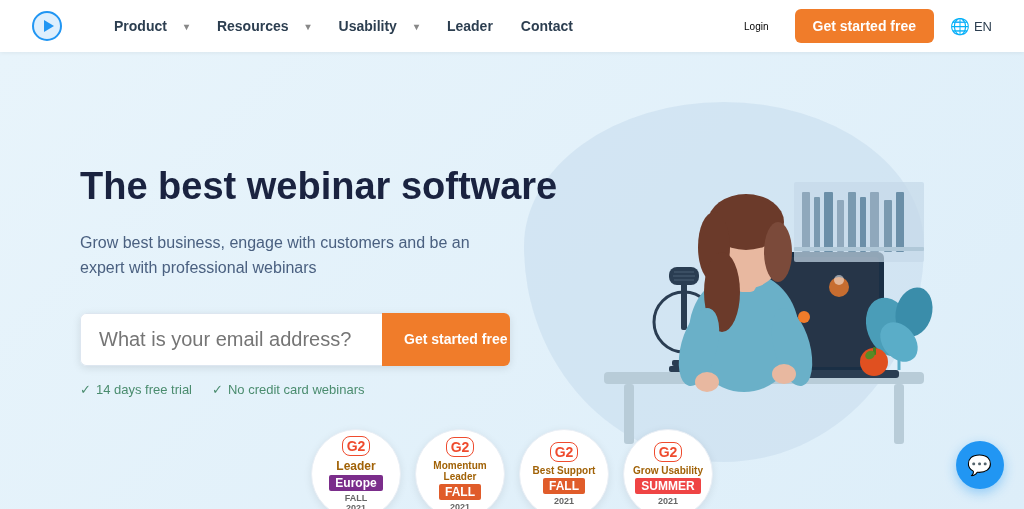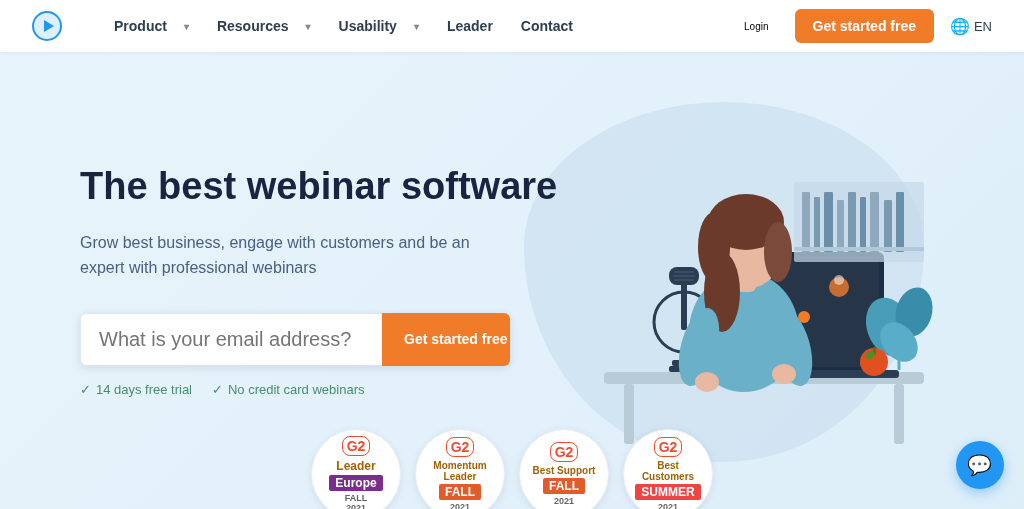--- a/index.html
+++ b/index.html
@@ -403,21 +403,21 @@
 
     <div class="award-badge">
       <div class="award-g2-icon">G2</div>
       <div class="award-title" style="font-size:10px;">Best Support</div>
       <div class="award-badge-label" style="background:#e05c2a;">FALL</div>
       <div class="award-year">2021</div>
     </div>
 
     <div class="award-badge">
       <div class="award-g2-icon">G2</div>
-      <div class="award-title" style="font-size:10px;">Best Customers</div>
+      <div class="award-title" style="font-size:10px;">Grow Usability</div>
       <div class="award-badge-label" style="background:#ef4444;">SUMMER</div>
       <div class="award-year">2021</div>
     </div>
   </div>
 </div>
 
 <div class="chat-bubble">
   <span class="chat-icon">💬</span>
 </div>
 

